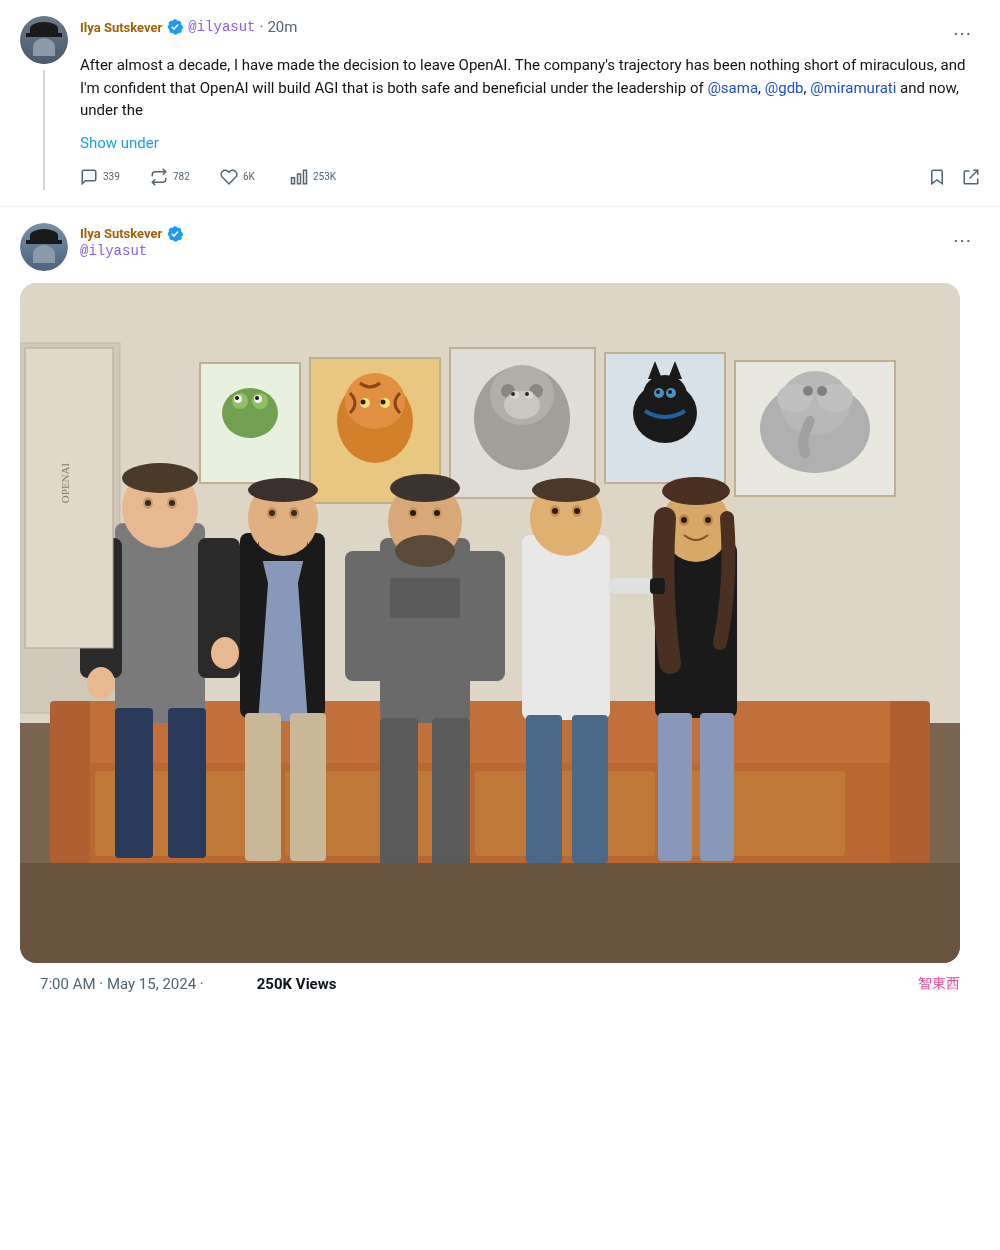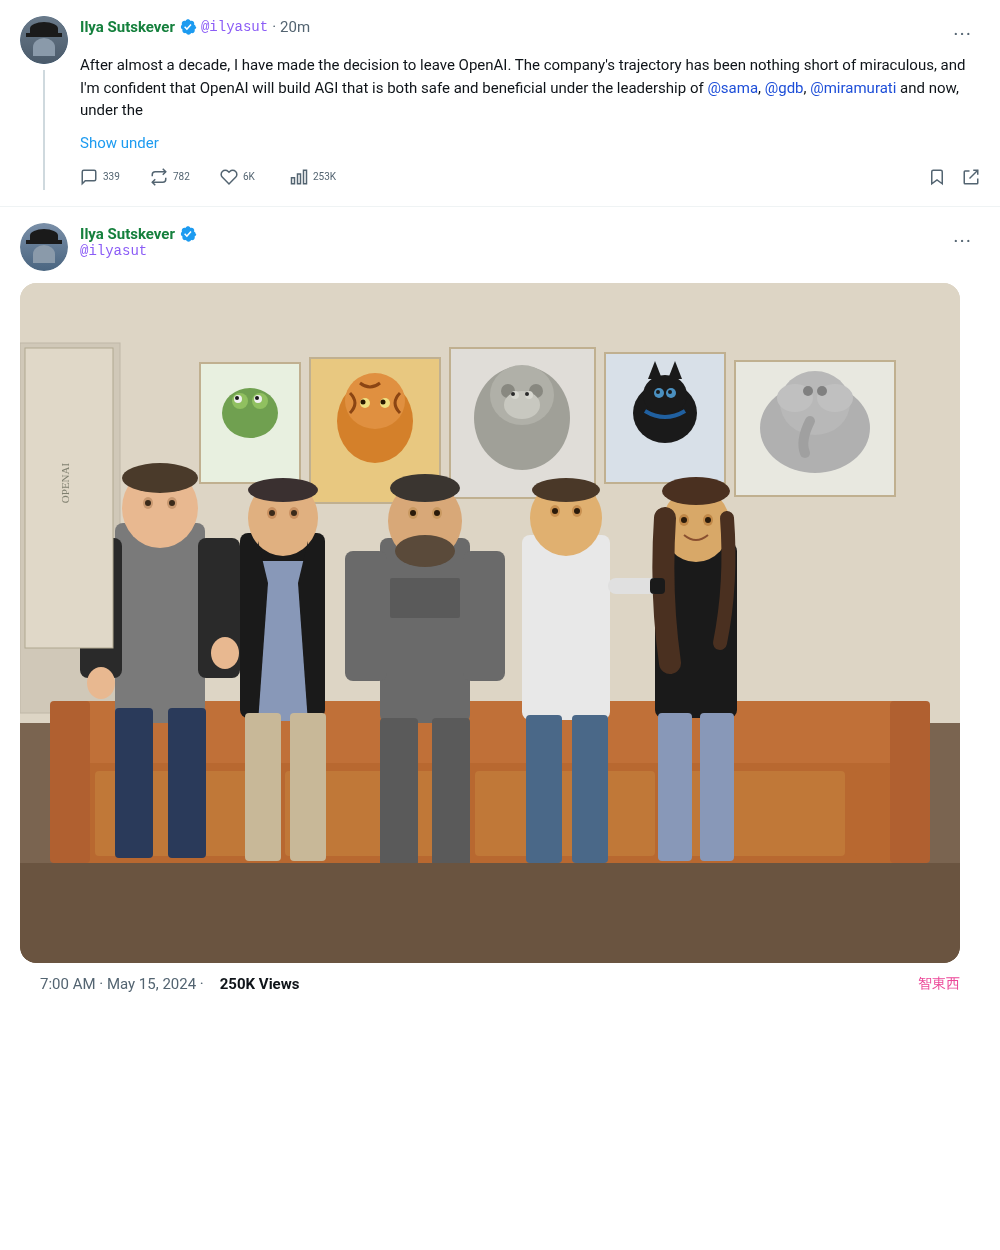--- a/index.html
+++ b/index.html
@@ -39,22 +39,22 @@
       color: white;
       position: relative;
     }
 
     .avatar-1 {
       background: linear-gradient(135deg, #7a8fa8 0%, #4a6580 50%, #2c4a6e 100%);
     }
 
     .author-name {
       font-weight: 700;
-      font-size: 15px;
-      color: #15803d;
+      font-size: 13px;
+      color: #a16207;
     }
 
     .verified-badge {
       display: inline-flex;
       align-items: center;
       color: #1d9bf0;
       font-size: 16px;
     }
 
     .author-handle {
@@ -117,29 +117,30 @@
       max-width: 940px;
     }
 
     
     .tweet-footer {
       padding: 12px 20px 16px 20px;
       color: #536471;
       font-size: 15px;
       display: flex;
       align-items: center;
-      gap: 16px;
+      gap: 6px;
     }
 
     .footer-time {
       color: #536471;
     }
 
     .footer-views {
       color: #536471;
+      margin-left: 47px;
     }
 
     .footer-views strong {
       color: #0f1419;
       font-weight: 700;
     }
 
     .watermark {
       margin-left: auto;
       color: #ec4899;

